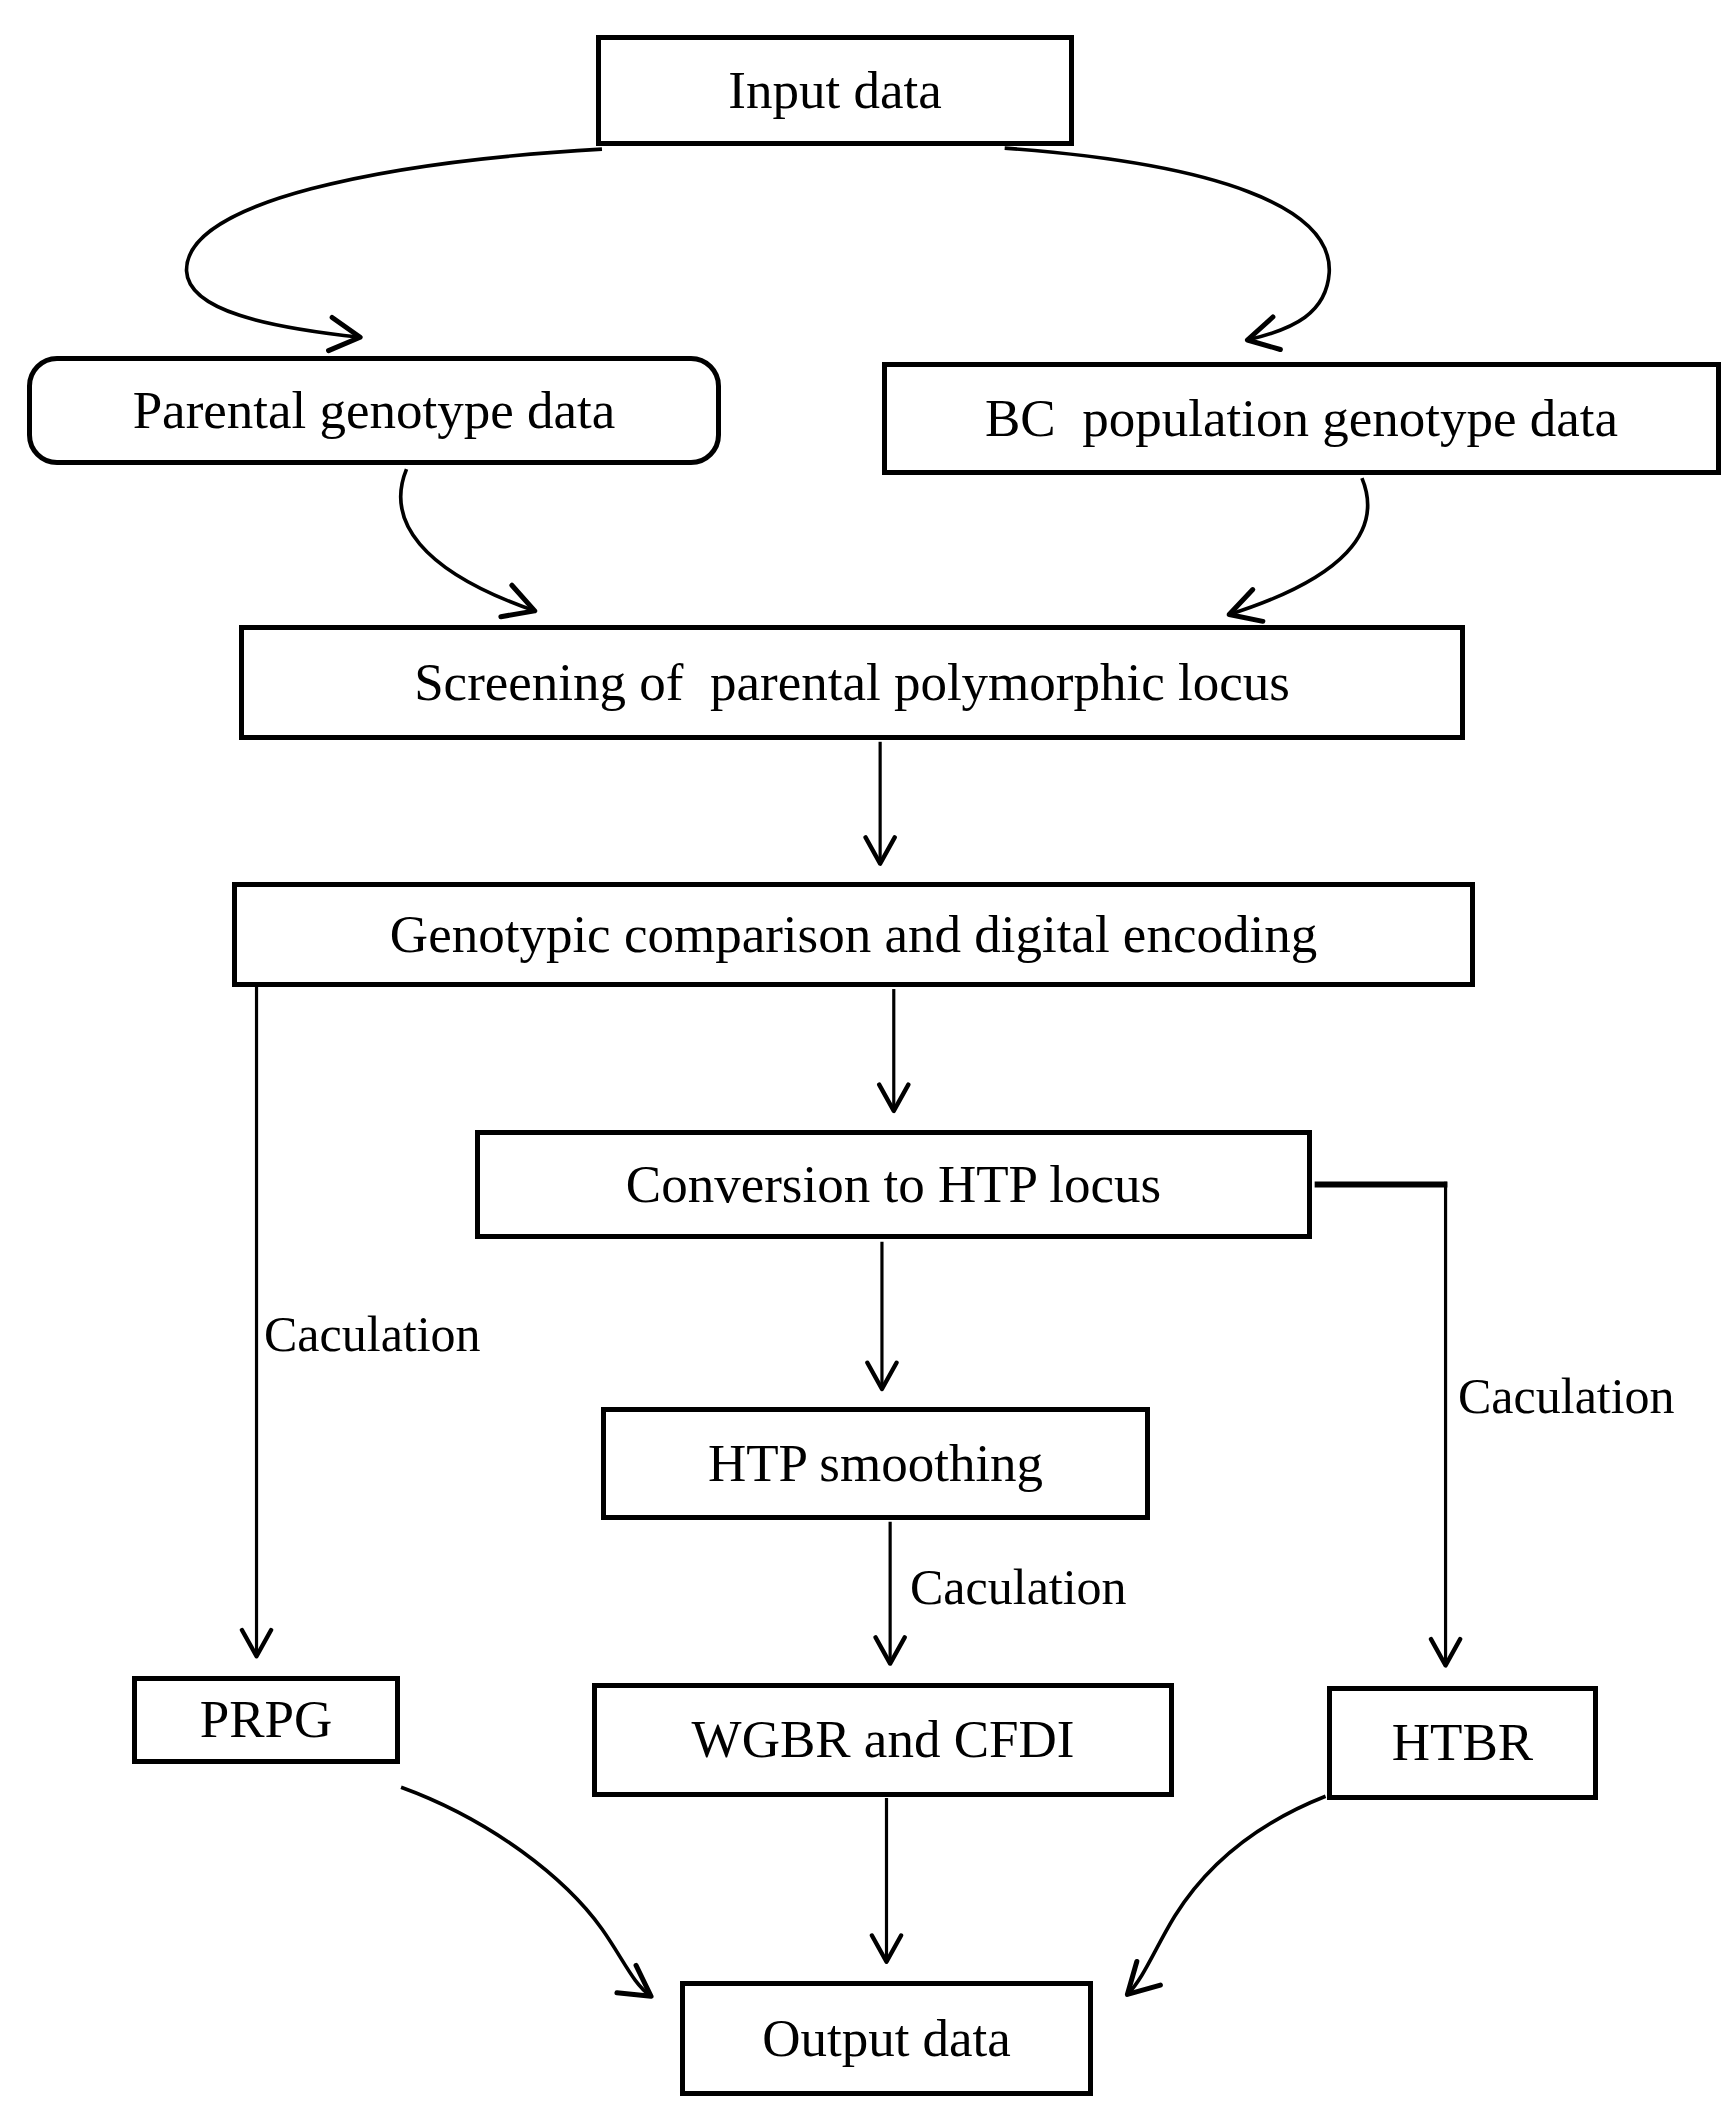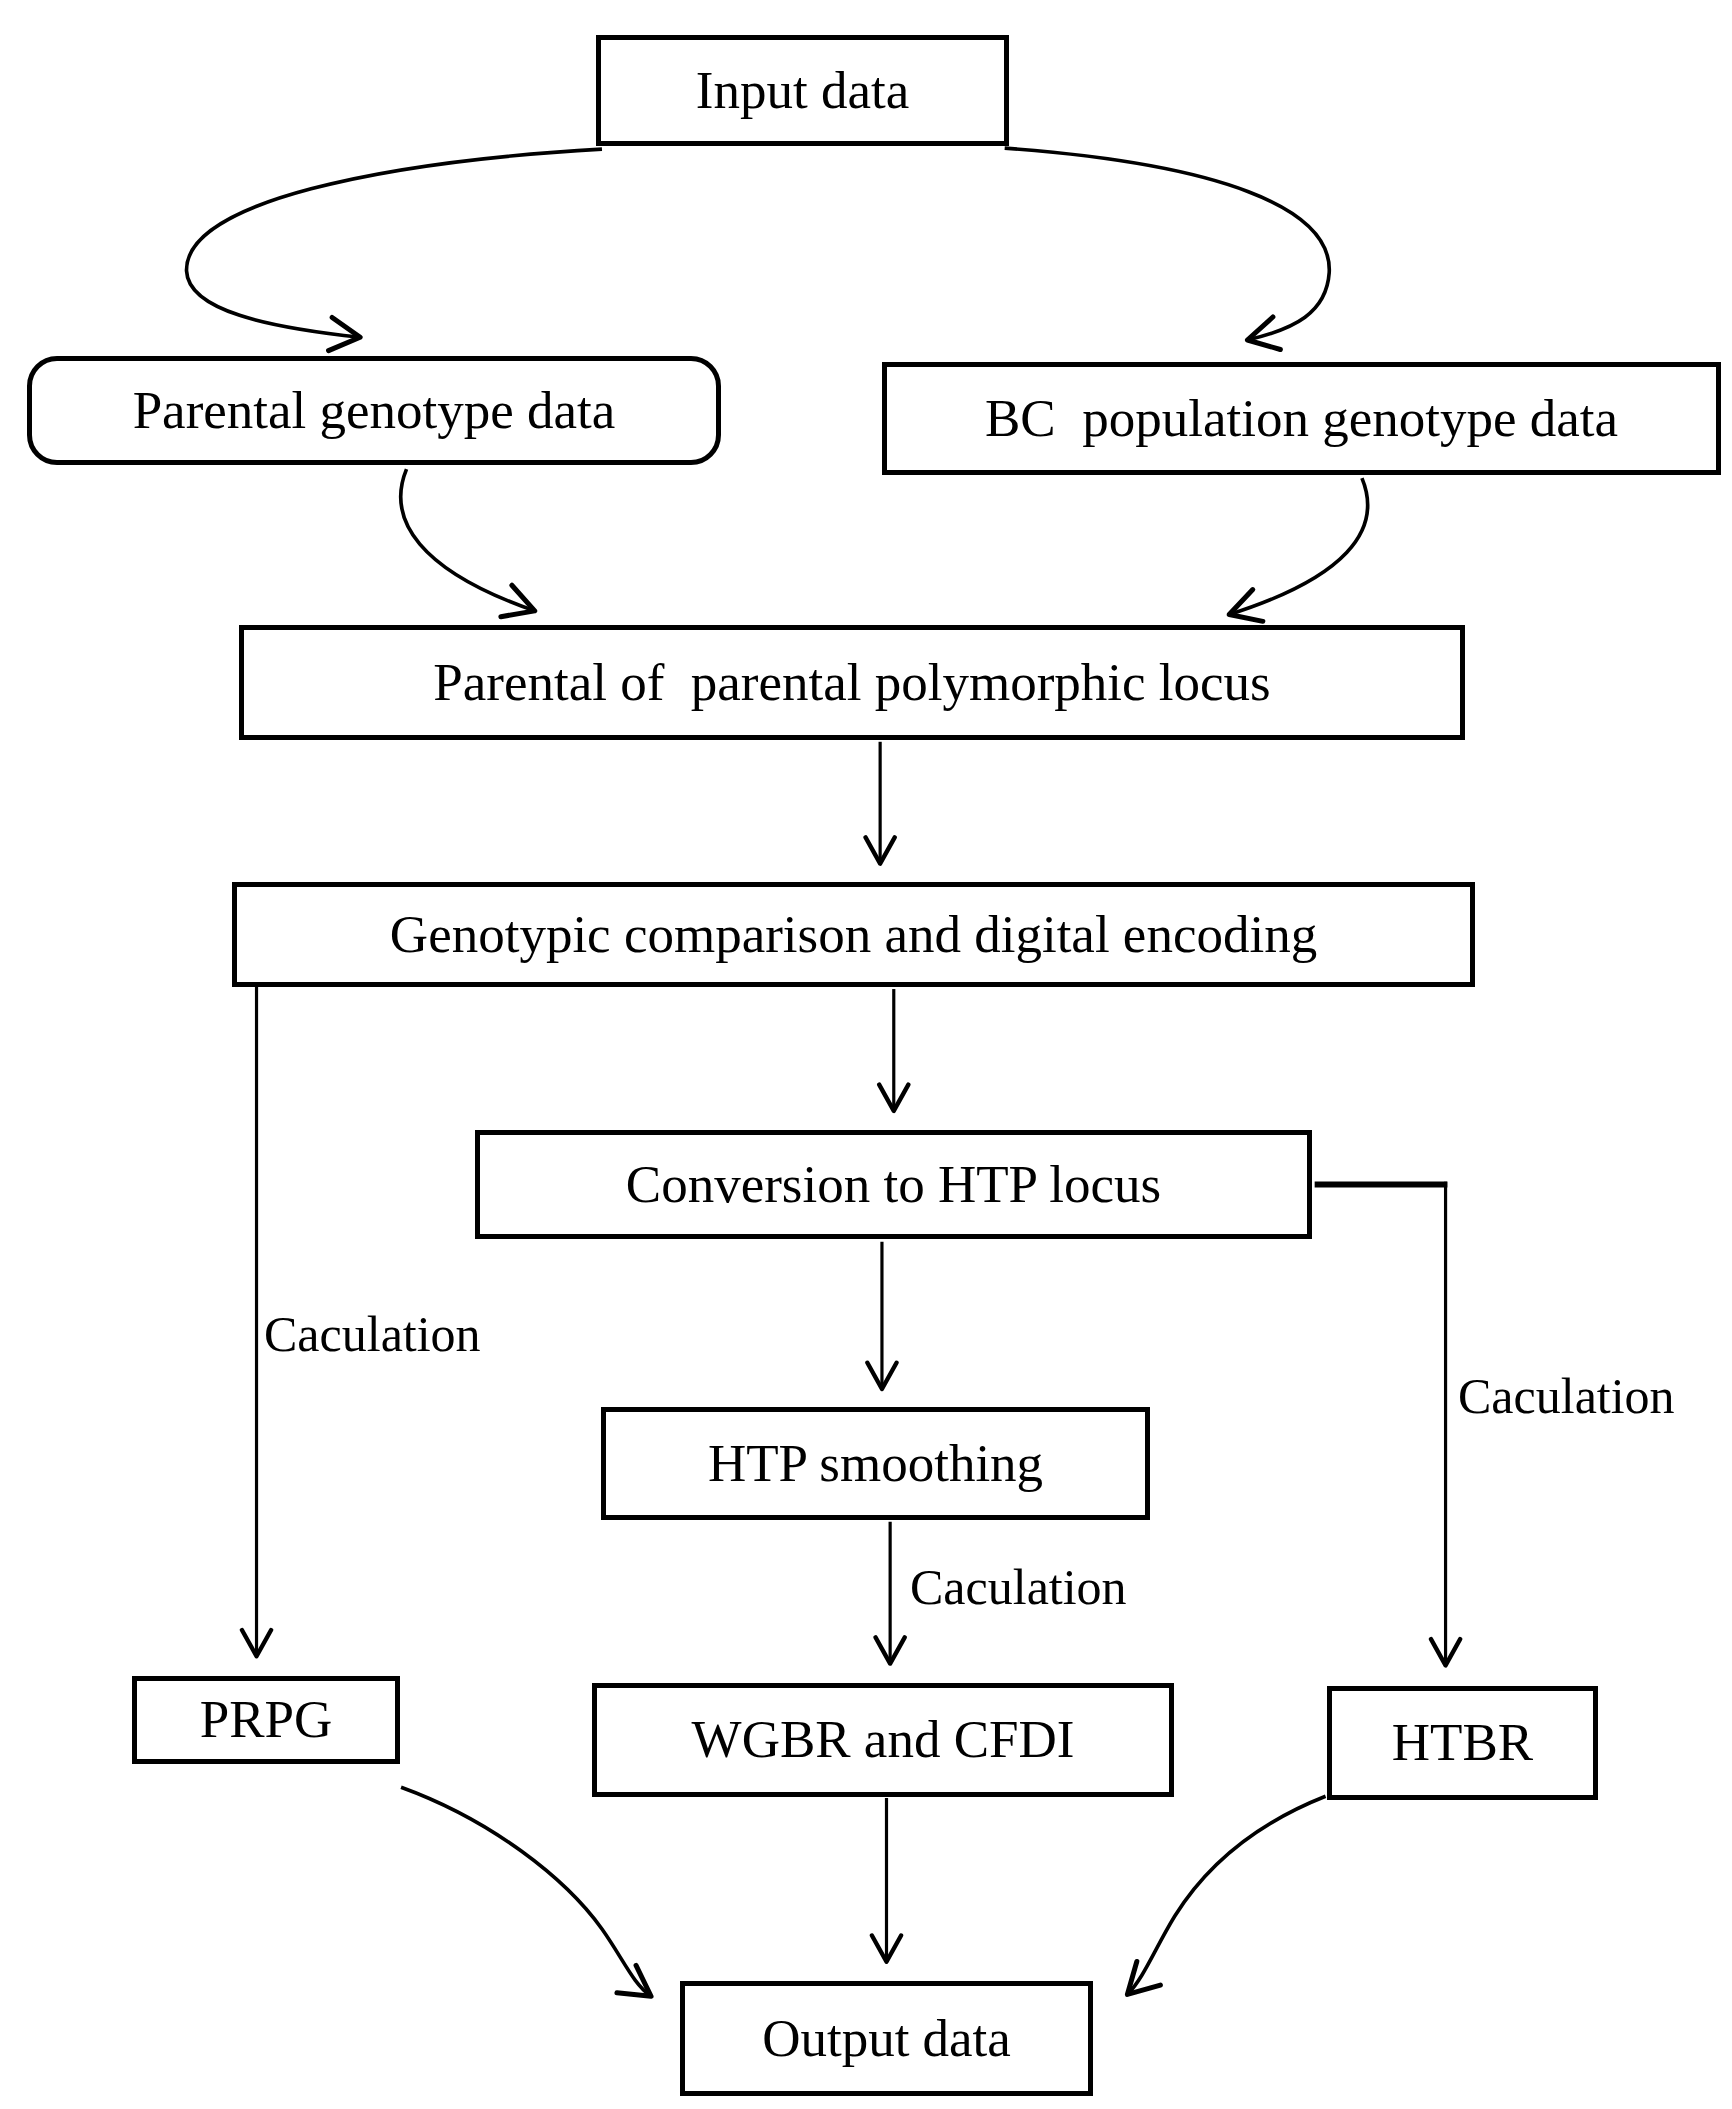--- a/index.html
+++ b/index.html
@@ -19,21 +19,21 @@
     position:absolute;
     box-sizing:border-box;
     border:5.5px solid #000000;
     background:#ffffff;
     display:flex;align-items:center;justify-content:center;
     text-align:center;
     font-size:53px;
     line-height:1.05;
     white-space:pre;
   }
-  #n-input      {left:596px;  top:35px;   width:413px;  height:111px;}
+  #n-input      {left:596px;  top:35px;   width:478px;  height:111px;}
   #n-parental   {left:27px;   top:356px;  width:694px;  height:109px;border-radius:30px;}
   #n-bc         {left:882px;  top:362px;  width:839px;  height:113px;}
   #n-screening  {left:239px;  top:625px;  width:1226px; height:115px;}
   #n-genotypic  {left:232px;  top:882px;  width:1243px; height:105px;}
   #n-conversion {left:475px;  top:1130px; width:837px;  height:109px;}
   #n-htp        {left:601px;  top:1407px; width:549px;  height:113px;}
   #n-prpg       {left:132px;  top:1676px; width:268px;  height:88px;}
   #n-wgbr       {left:592px;  top:1683px; width:582px;  height:114px;}
   #n-htbr       {left:1327px; top:1686px; width:271px;  height:114px;justify-content:center;}
   #n-output     {left:680px;  top:1981px; width:413px;  height:115px;}
@@ -84,21 +84,21 @@
   <div class="node" id="n-input">
     <span>Input data</span>
   </div>
   <div class="node" id="n-parental">
     <span>Parental genotype data</span>
   </div>
   <div class="node" id="n-bc">
     <span>BC  population genotype data</span>
   </div>
   <div class="node" id="n-screening">
-    <span>Parental of  parental polymorphic locus</span>
+    <span>Screening of  parental polymorphic locus</span>
   </div>
   <div class="node" id="n-genotypic">
     <span>Genotypic comparison and digital encoding</span>
   </div>
   <div class="node" id="n-conversion">
     <span>Conversion to HTP locus</span>
   </div>
   <div class="node" id="n-htp">
     <span>HTP smoothing</span>
   </div>

